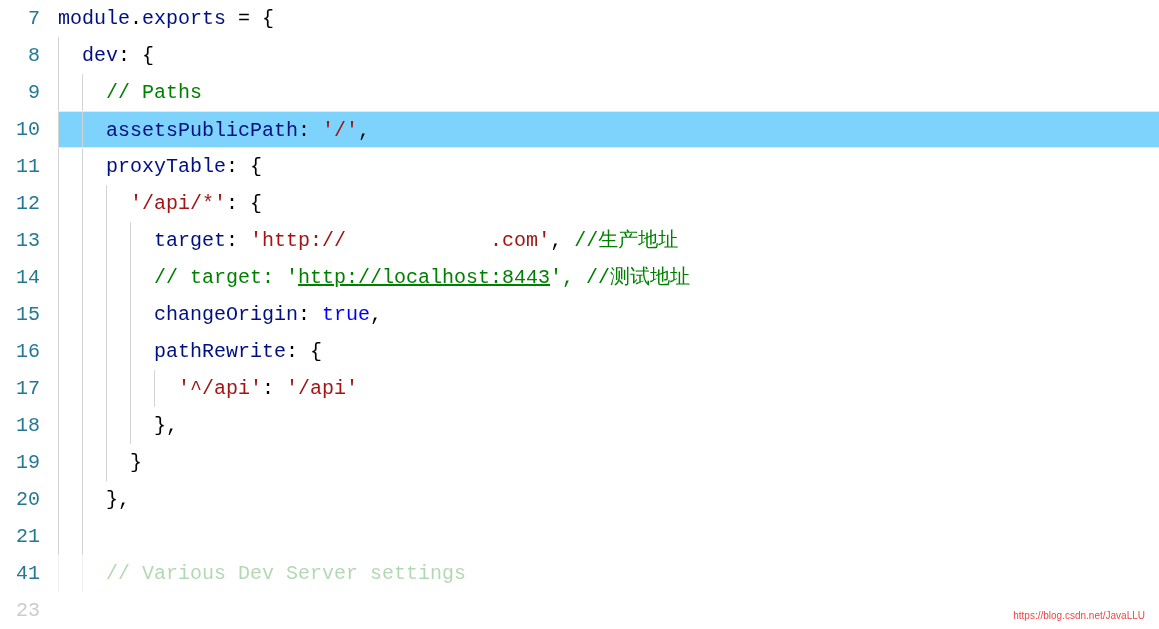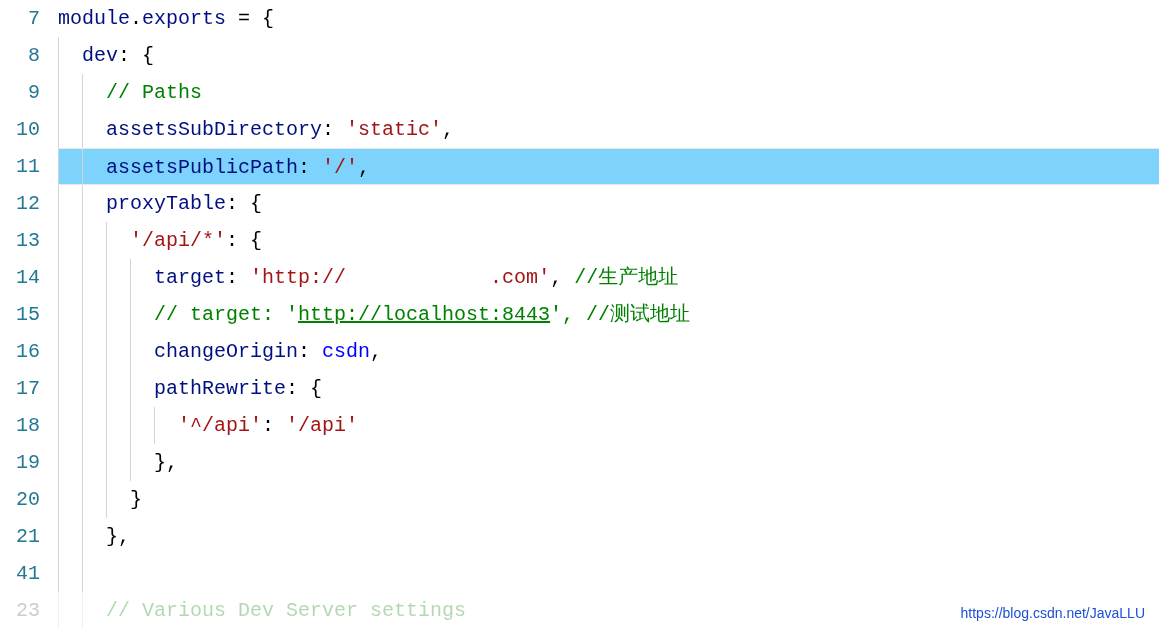--- a/index.html
+++ b/index.html
@@ -68,22 +68,22 @@
       text-decoration: underline;
       text-decoration-color: #008000;
     }
     .blurred {
       filter: blur(6px);
     }
     .watermark {
       position: absolute;
       bottom: 8px;
       right: 14px;
-      color: #1d4ed8;
-      font-size: 14px;
+      color: #ef4444;
+      font-size: 10px;
       font-family: Arial, sans-serif;
     }
   </style>
 </head>
 <body>
 
 <div class="editor">
   <div class="gutter">
     <div class="line-number">7</div>
     <div class="line-number">8</div>
@@ -103,33 +103,32 @@
     <div class="line-number">41</div>
     <div class="line-number" style="color:#cccccc">23</div>
   </div>
   <div class="code-area">
     <div class="code-line"><span class="tk-property">module</span><span class="tk-punct">.</span><span class="tk-property">exports</span><span class="tk-punct"> = {</span></div>
 
     <div class="code-line"><span class="guide" style="left:0px"></span><span class="tk-default">  </span><span class="tk-property">dev</span><span class="tk-punct">: {</span></div>
 
     <div class="code-line"><span class="guide" style="left:0px"></span><span class="guide" style="left:24px"></span><span class="tk-default">    </span><span class="tk-comment">// Paths</span></div>
 
-    <div class="code-line"><span class="guide" style="left:0px"></span><span class="guide" style="left:24px"></span><span class="tk-default">    </span><span class="tk-property">assetsSubDirectory</span><span class="tk-punct">: </span><span class="tk-string">'static'</span><span class="tk-punct">,</span></div>
 
     <div class="code-line highlighted"><span class="guide" style="left:0px"></span><span class="guide" style="left:24px"></span><span class="tk-default">    </span><span class="tk-property">assetsPublicPath</span><span class="tk-punct">: </span><span class="tk-string">'/'</span><span class="tk-punct">,</span></div>
 
     <div class="code-line"><span class="guide" style="left:0px"></span><span class="guide" style="left:24px"></span><span class="tk-default">    </span><span class="tk-property">proxyTable</span><span class="tk-punct">: {</span></div>
 
     <div class="code-line"><span class="guide" style="left:0px"></span><span class="guide" style="left:24px"></span><span class="guide" style="left:48px"></span><span class="tk-default">      </span><span class="tk-string">'/api/*'</span><span class="tk-punct">: {</span></div>
 
     <div class="code-line"><span class="guide" style="left:0px"></span><span class="guide" style="left:24px"></span><span class="guide" style="left:48px"></span><span class="guide" style="left:72px"></span><span class="tk-default">        </span><span class="tk-property">target</span><span class="tk-punct">: </span><span class="tk-string">'</span><span class="tk-string underline-red">http://</span><span class="tk-string underline-red blurred">            </span><span class="tk-string underline-red">.com</span><span class="tk-string">'</span><span class="tk-punct">, </span><span class="tk-comment">//生产地址</span></div>
 
     <div class="code-line"><span class="guide" style="left:0px"></span><span class="guide" style="left:24px"></span><span class="guide" style="left:48px"></span><span class="guide" style="left:72px"></span><span class="tk-default">        </span><span class="tk-comment">// target: '</span><span class="tk-comment underline-green">http://localhost:8443</span><span class="tk-comment">', //测试地址</span></div>
 
-    <div class="code-line"><span class="guide" style="left:0px"></span><span class="guide" style="left:24px"></span><span class="guide" style="left:48px"></span><span class="guide" style="left:72px"></span><span class="tk-default">        </span><span class="tk-property">changeOrigin</span><span class="tk-punct">: </span><span class="tk-keyword">csdn</span><span class="tk-punct">,</span></div>
+    <div class="code-line"><span class="guide" style="left:0px"></span><span class="guide" style="left:24px"></span><span class="guide" style="left:48px"></span><span class="guide" style="left:72px"></span><span class="tk-default">        </span><span class="tk-property">changeOrigin</span><span class="tk-punct">: </span><span class="tk-keyword">true</span><span class="tk-punct">,</span></div>
 
     <div class="code-line"><span class="guide" style="left:0px"></span><span class="guide" style="left:24px"></span><span class="guide" style="left:48px"></span><span class="guide" style="left:72px"></span><span class="tk-default">        </span><span class="tk-property">pathRewrite</span><span class="tk-punct">: {</span></div>
 
     <div class="code-line"><span class="guide" style="left:0px"></span><span class="guide" style="left:24px"></span><span class="guide" style="left:48px"></span><span class="guide" style="left:72px"></span><span class="guide" style="left:96px"></span><span class="tk-default">          </span><span class="tk-string">'^/api'</span><span class="tk-punct">: </span><span class="tk-string">'/api'</span></div>
 
     <div class="code-line"><span class="guide" style="left:0px"></span><span class="guide" style="left:24px"></span><span class="guide" style="left:48px"></span><span class="guide" style="left:72px"></span><span class="tk-punct">        },</span></div>
 
     <div class="code-line"><span class="guide" style="left:0px"></span><span class="guide" style="left:24px"></span><span class="guide" style="left:48px"></span><span class="tk-punct">      }</span></div>
 
     <div class="code-line"><span class="guide" style="left:0px"></span><span class="guide" style="left:24px"></span><span class="tk-punct">    },</span></div>

